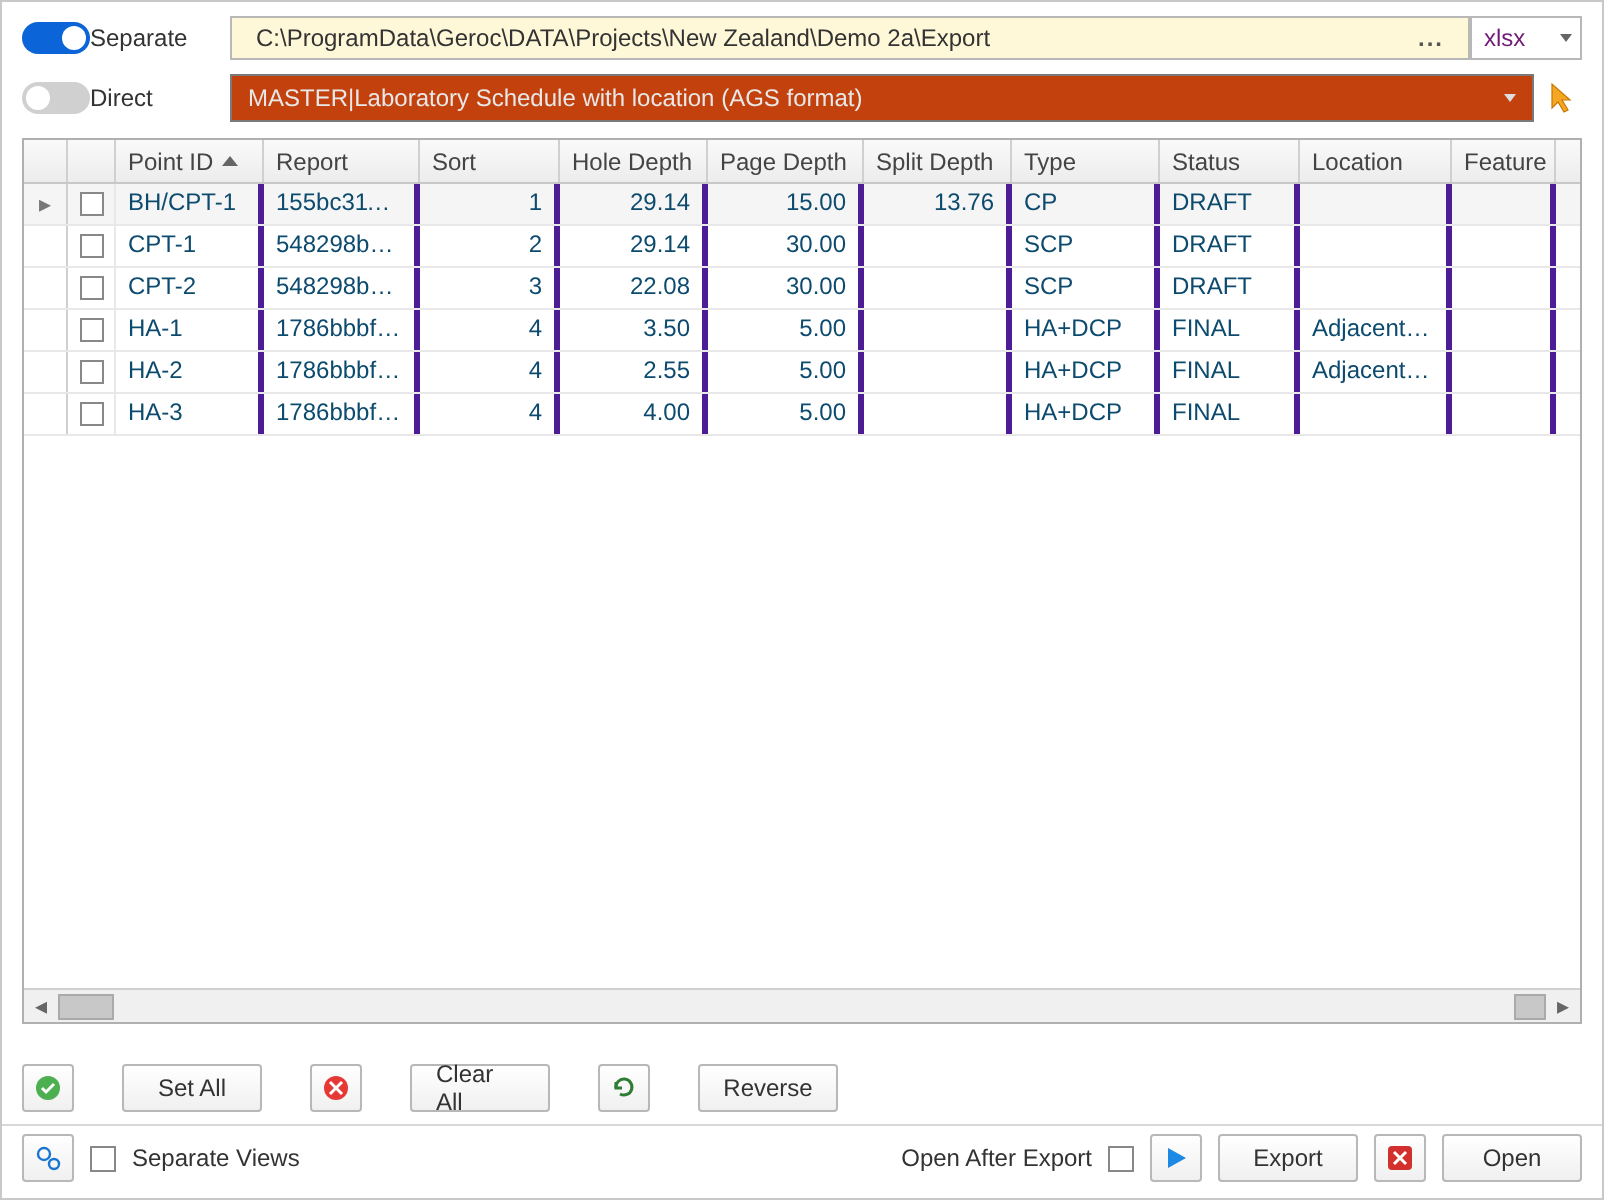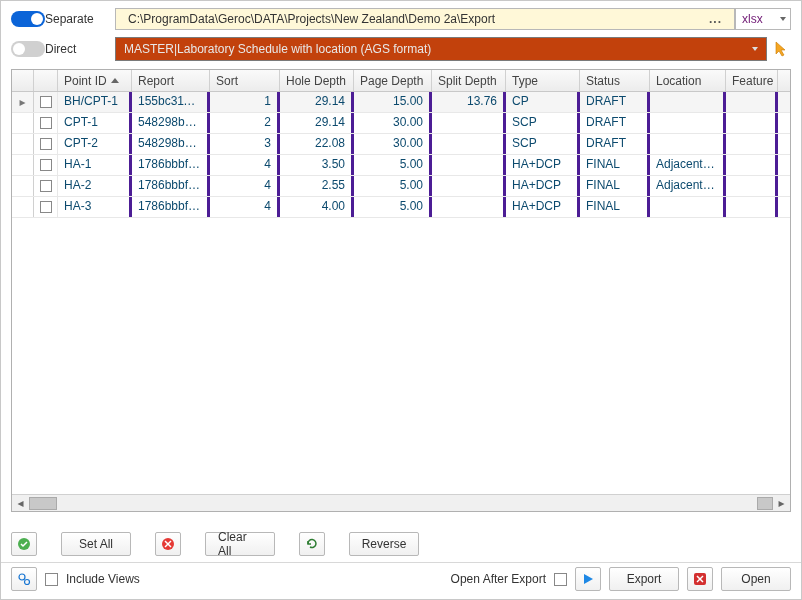--- a/index.html
+++ b/index.html
@@ -235,21 +235,21 @@
   </div>
 
   <div class="bottombar">
     <div class="btn iconbtn">
       <svg width="14" height="14">
           <circle cx="5" cy="5" r="3" fill="none" stroke="#1976d2" stroke-width="1.2"></circle>
           <circle cx="10" cy="10" r="2.5" fill="none" stroke="#1976d2" stroke-width="1.2"></circle>
         </svg>
     </div>
     <span class="chk"></span>
-    <span>Include Views</span>
+    <span>Separate Views</span>
     <div class="spacer"></div>
     <span>Open After Export</span>
     <span class="chk"></span>
     <div class="btn iconbtn">
       <svg width="14" height="14">
           <path d="M3 2 L12 7 L3 12 Z" fill="#1e88e5"></path>
         </svg>
     </div>
     <div class="btn" style="width:70px;justify-content:center;">Export</div>
     <div class="btn iconbtn">

